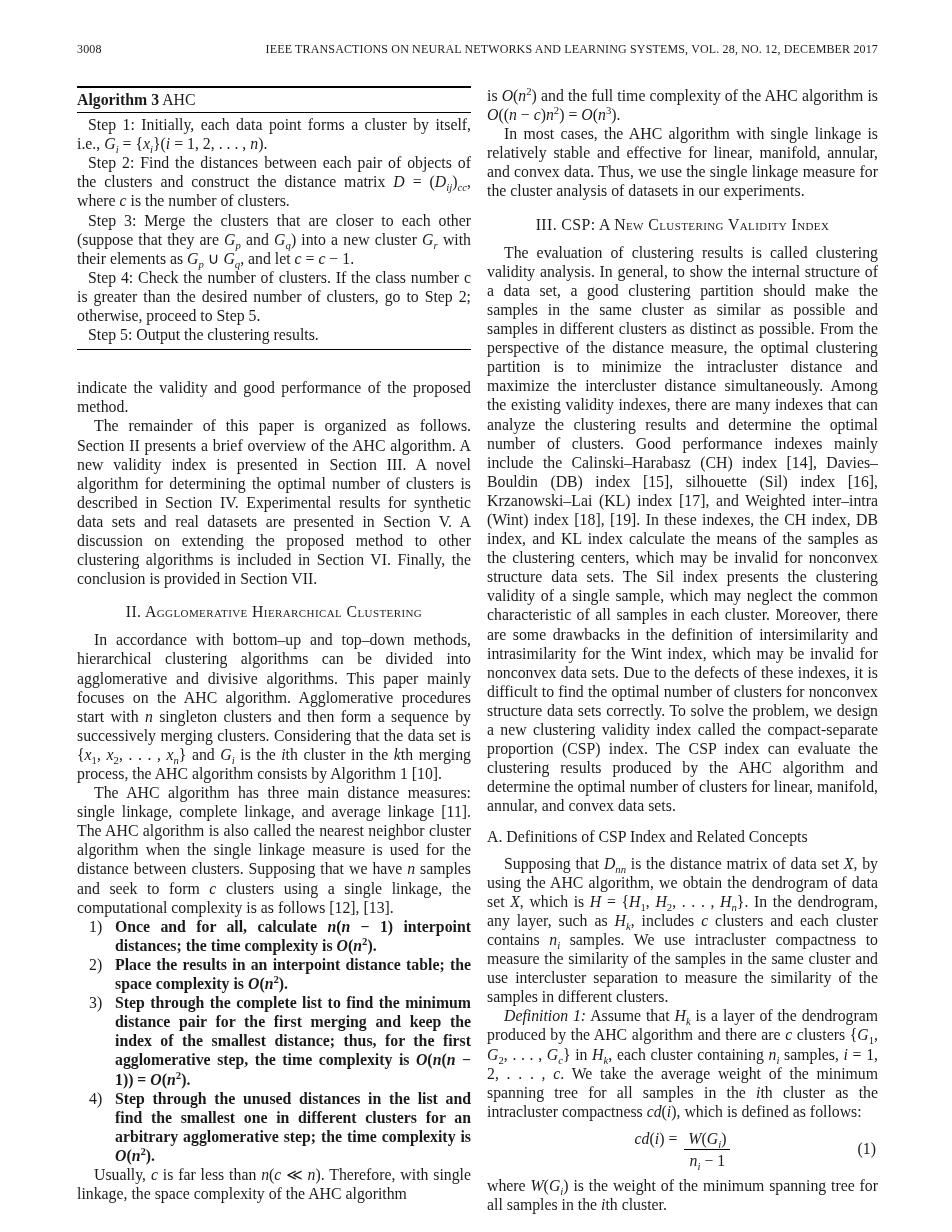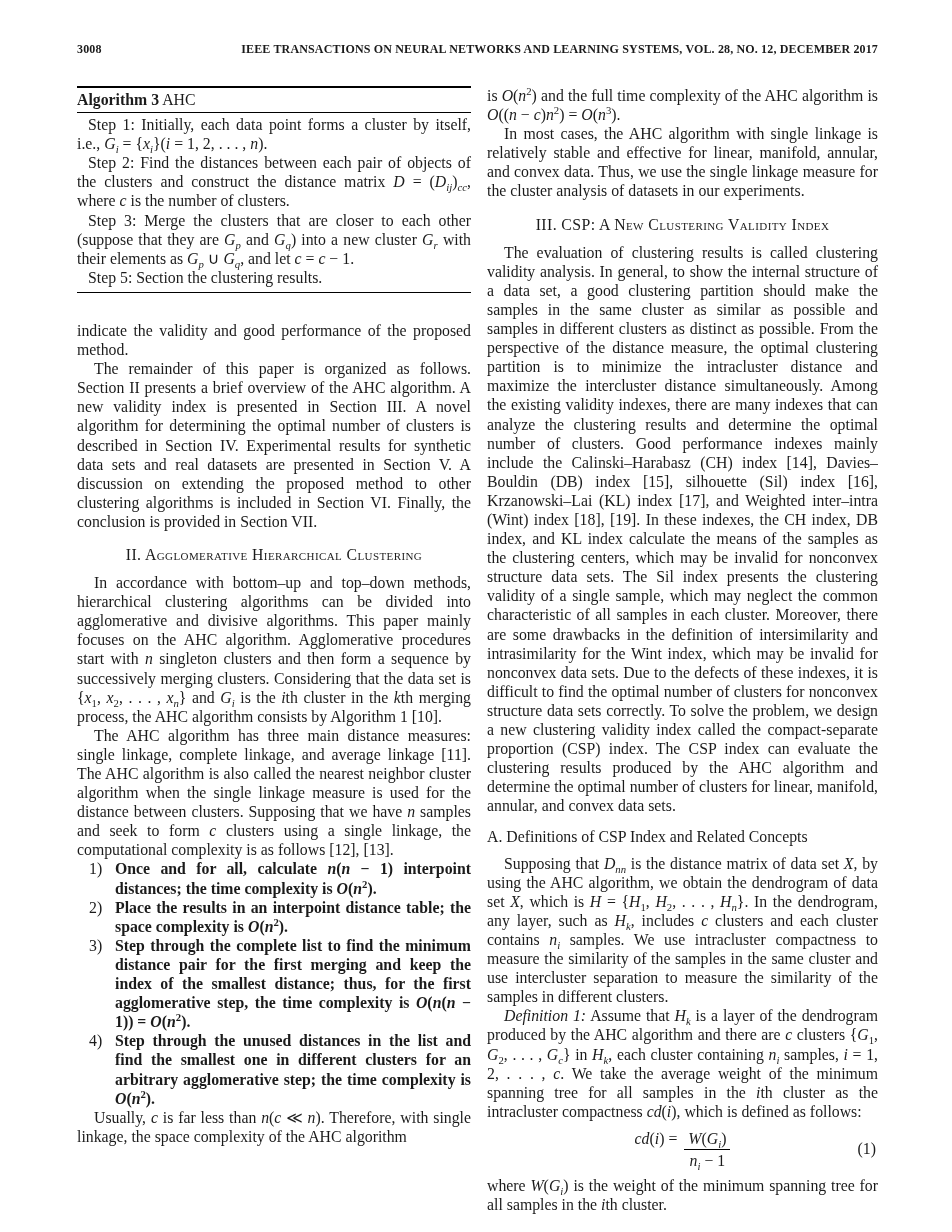--- a/index.html
+++ b/index.html
@@ -7,21 +7,21 @@
     position:relative;
     width:952px;height:1232px;
     background:#ffffff;
     font-family:"Liberation Serif", serif;
     color:#1b1b1b;
     overflow:hidden;
   }
   .header{
     position:absolute;left:77px;right:74px;top:42px;
     display:flex;justify-content:space-between;align-items:baseline;
-    font-size:12px;letter-spacing:0.15px;white-space:nowrap;font-weight:bold;
+    font-size:12px;letter-spacing:0.15px;white-space:nowrap;
   }
   .col{
     position:absolute;top:86px;width:394px;
     font-size:15.8px;line-height:19.1px;text-align:justify;
   }
   .col-left{left:77px;}
   .col-right{left:487px;width:391px;}
   p.para{margin:0;text-indent:17px;}
   p.para.noindent{text-indent:0;}
   sub,sup{font-size:68%;line-height:0;}
@@ -71,21 +71,22 @@
 
     <div class="algo">
       <div class="algo-title">
         <b>Algorithm 3</b>
         <span>AHC</span>
       </div>
       <div class="algo-steps">
         <p>Step 1: Initially, each data point forms a cluster by itself, i.e., <i>G<sub>i</sub></i> = {<i>x<sub>i</sub></i>}(<i>i</i> = 1, 2, . . . , <i>n</i>).</p>
         <p>Step 2: Find the distances between each pair of objects of the clusters and construct the distance matrix <i>D</i> = (<i>D<sub>ij</sub></i>)<sub><i>cc</i></sub>, where <i>c</i> is the number of clusters.</p>
         <p>Step 3: Merge the clusters that are closer to each other (suppose that they are <i>G<sub>p</sub></i> and <i>G<sub>q</sub></i>) into a new cluster <i>G<sub>r</sub></i> with their elements as <i>G<sub>p</sub></i> ∪ <i>G<sub>q</sub></i>, and let <i>c</i> = <i>c</i> − 1.</p>
-        <p>Step 5: Section the clustering results.</p>
+        <p>Step 4: Check the number of clusters. If the class number c is greater than the desired number of clusters, go to Step 2; otherwise, proceed to Step 5.</p>
+        <p>Step 5: Output the clustering results.</p>
       </div>
     </div>
 
     <p class="para noindent">indicate the validity and good performance of the proposed method.</p>
     <p class="para">The remainder of this paper is organized as follows. Section II presents a brief overview of the AHC algorithm. A new validity index is presented in Section III. A novel algorithm for determining the optimal number of clusters is described in Section IV. Experimental results for synthetic data sets and real datasets are presented in Section V. A discussion on extending the proposed method to other clustering algorithms is included in Section VI. Finally, the conclusion is provided in Section VII.</p>
 
     <h2 class="sec-heading">II. Agglomerative Hierarchical Clustering</h2>
 
     <p class="para">In accordance with bottom–up and top–down methods, hierarchical clustering algorithms can be divided into agglomerative and divisive algorithms. This paper mainly focuses on the AHC algorithm. Agglomerative procedures start with <i>n</i> singleton clusters and then form a sequence by successively merging clusters. Considering that the data set is {<i>x</i><sub>1</sub>, <i>x</i><sub>2</sub>, . . . , <i>x<sub>n</sub></i>} and <i>G<sub>i</sub></i> is the <i>i</i>th cluster in the <i>k</i>th merging process, the AHC algorithm consists by Algorithm 1 [10].</p>
     <p class="para">The AHC algorithm has three main distance measures: single linkage, complete linkage, and average linkage [11]. The AHC algorithm is also called the nearest neighbor cluster algorithm when the single linkage measure is used for the distance between clusters. Supposing that we have <i>n</i> samples and seek to form <i>c</i> clusters using a single linkage, the computational complexity is as follows [12], [13].</p>

